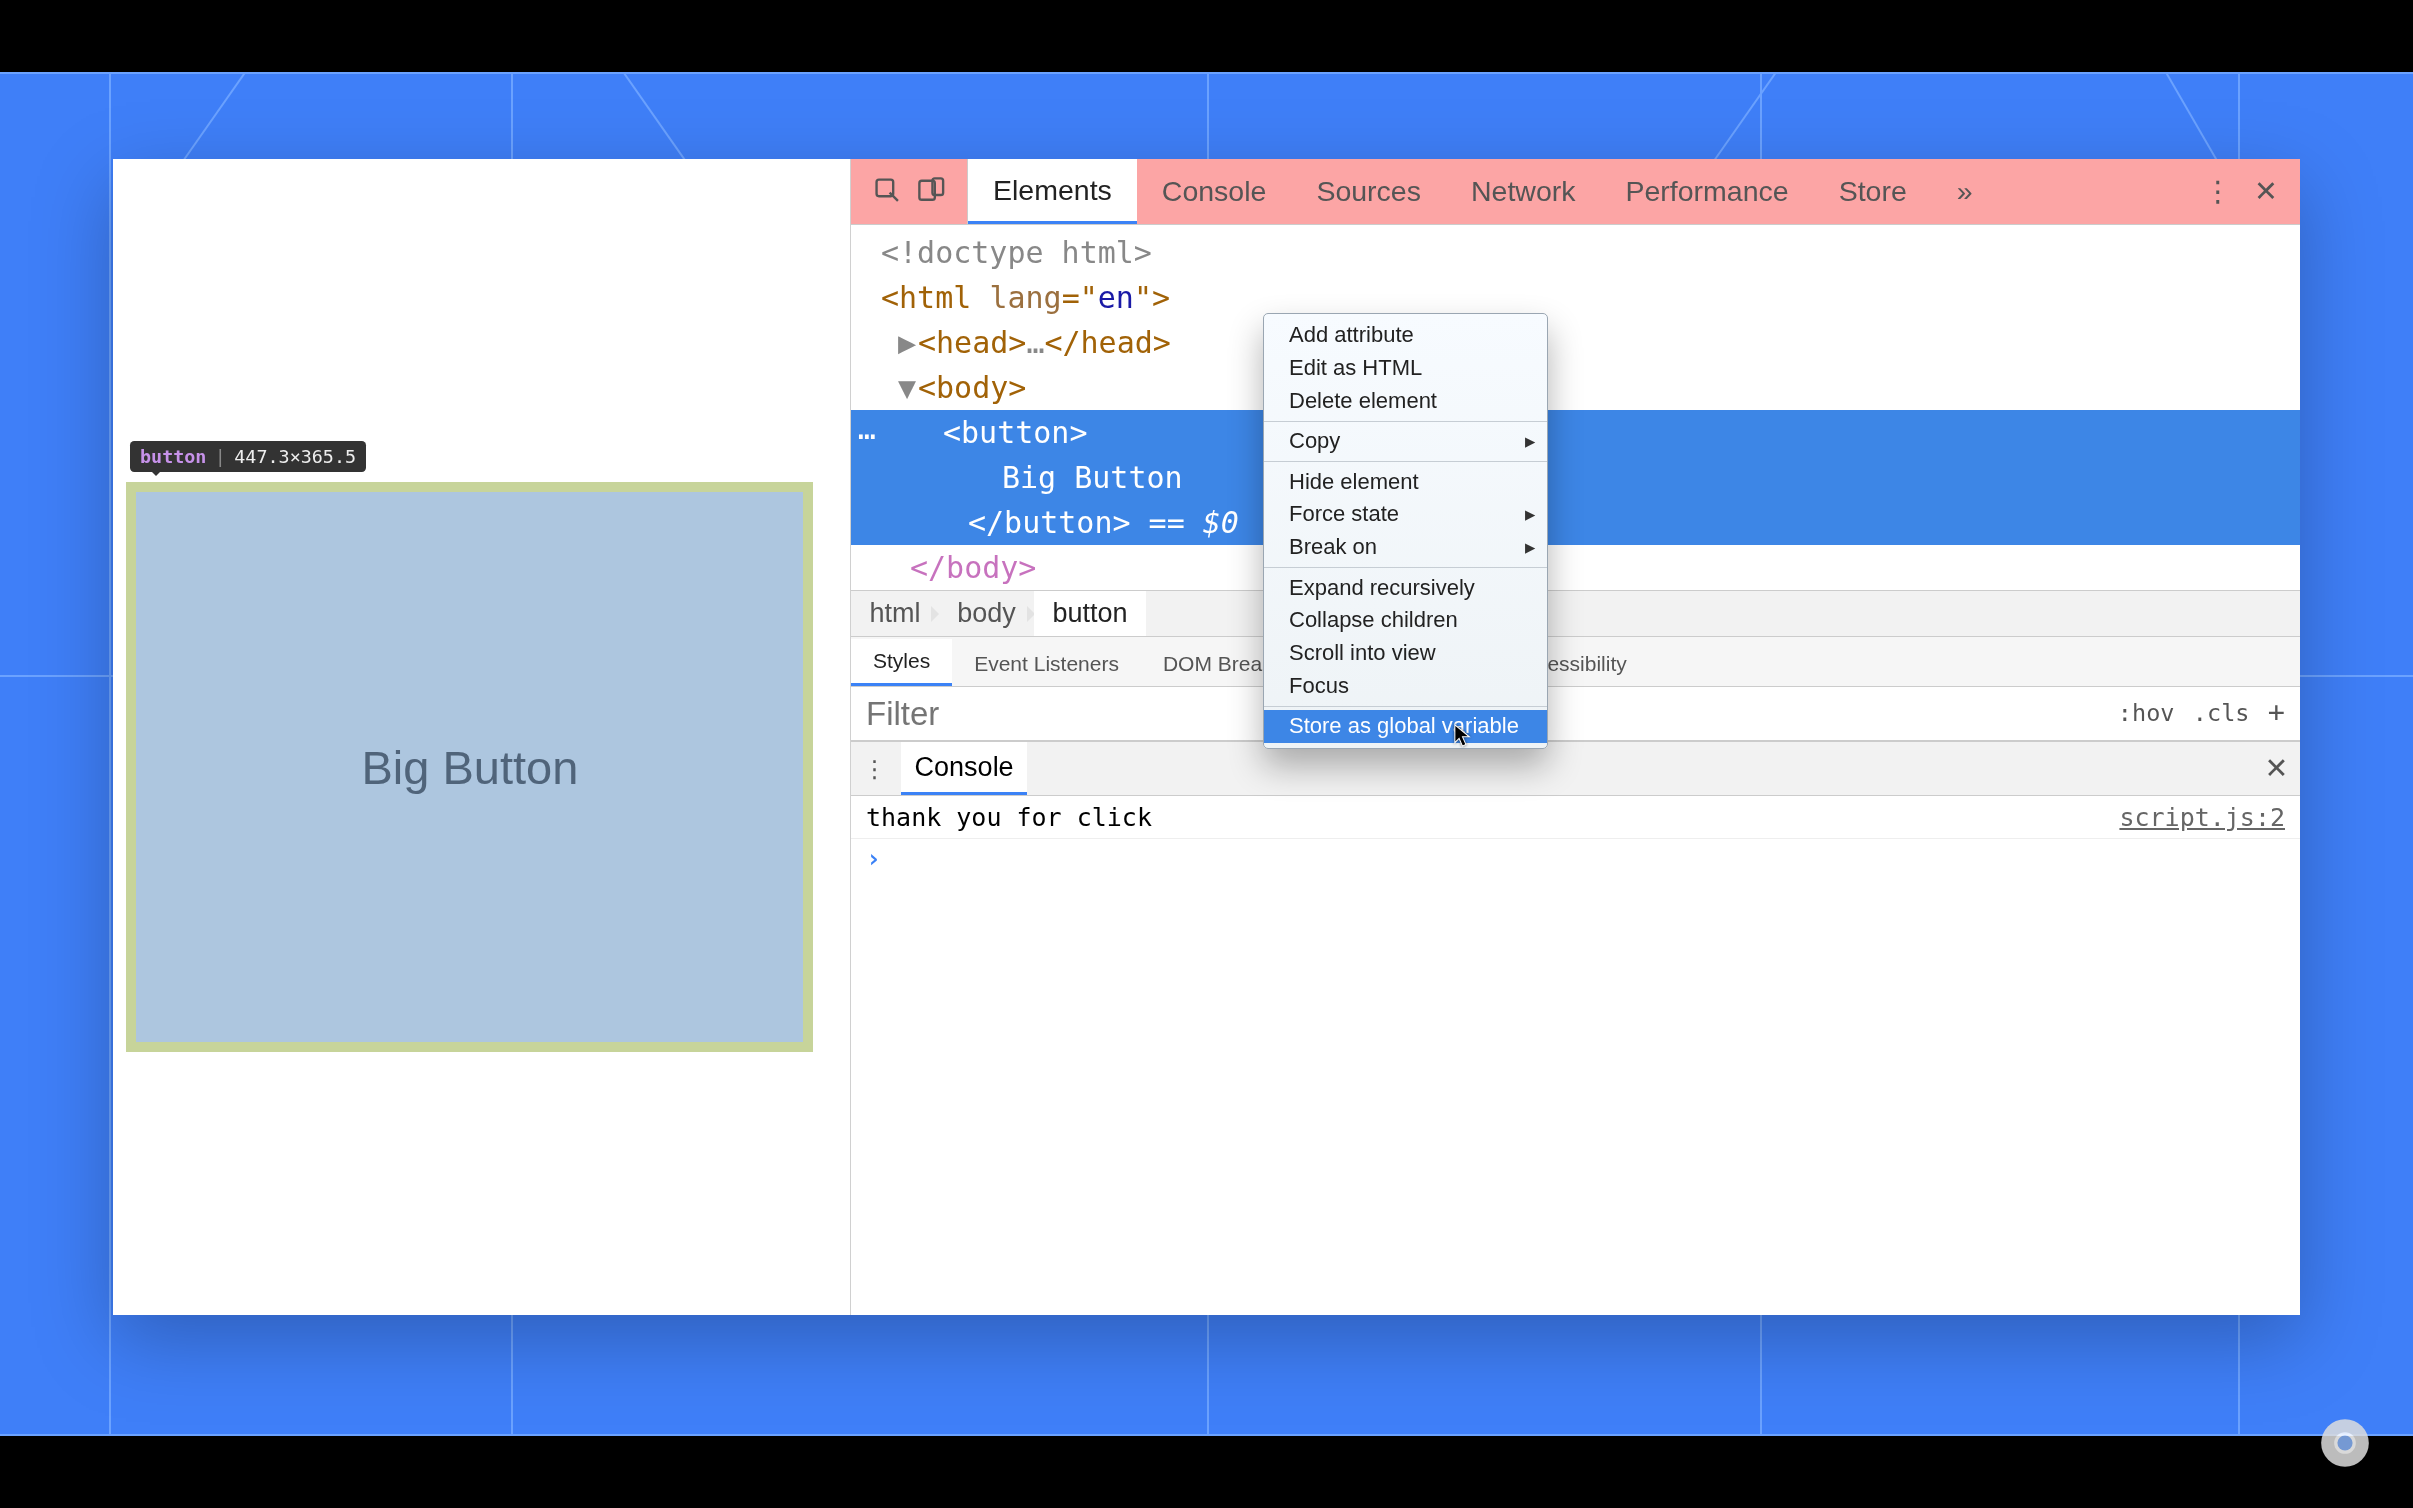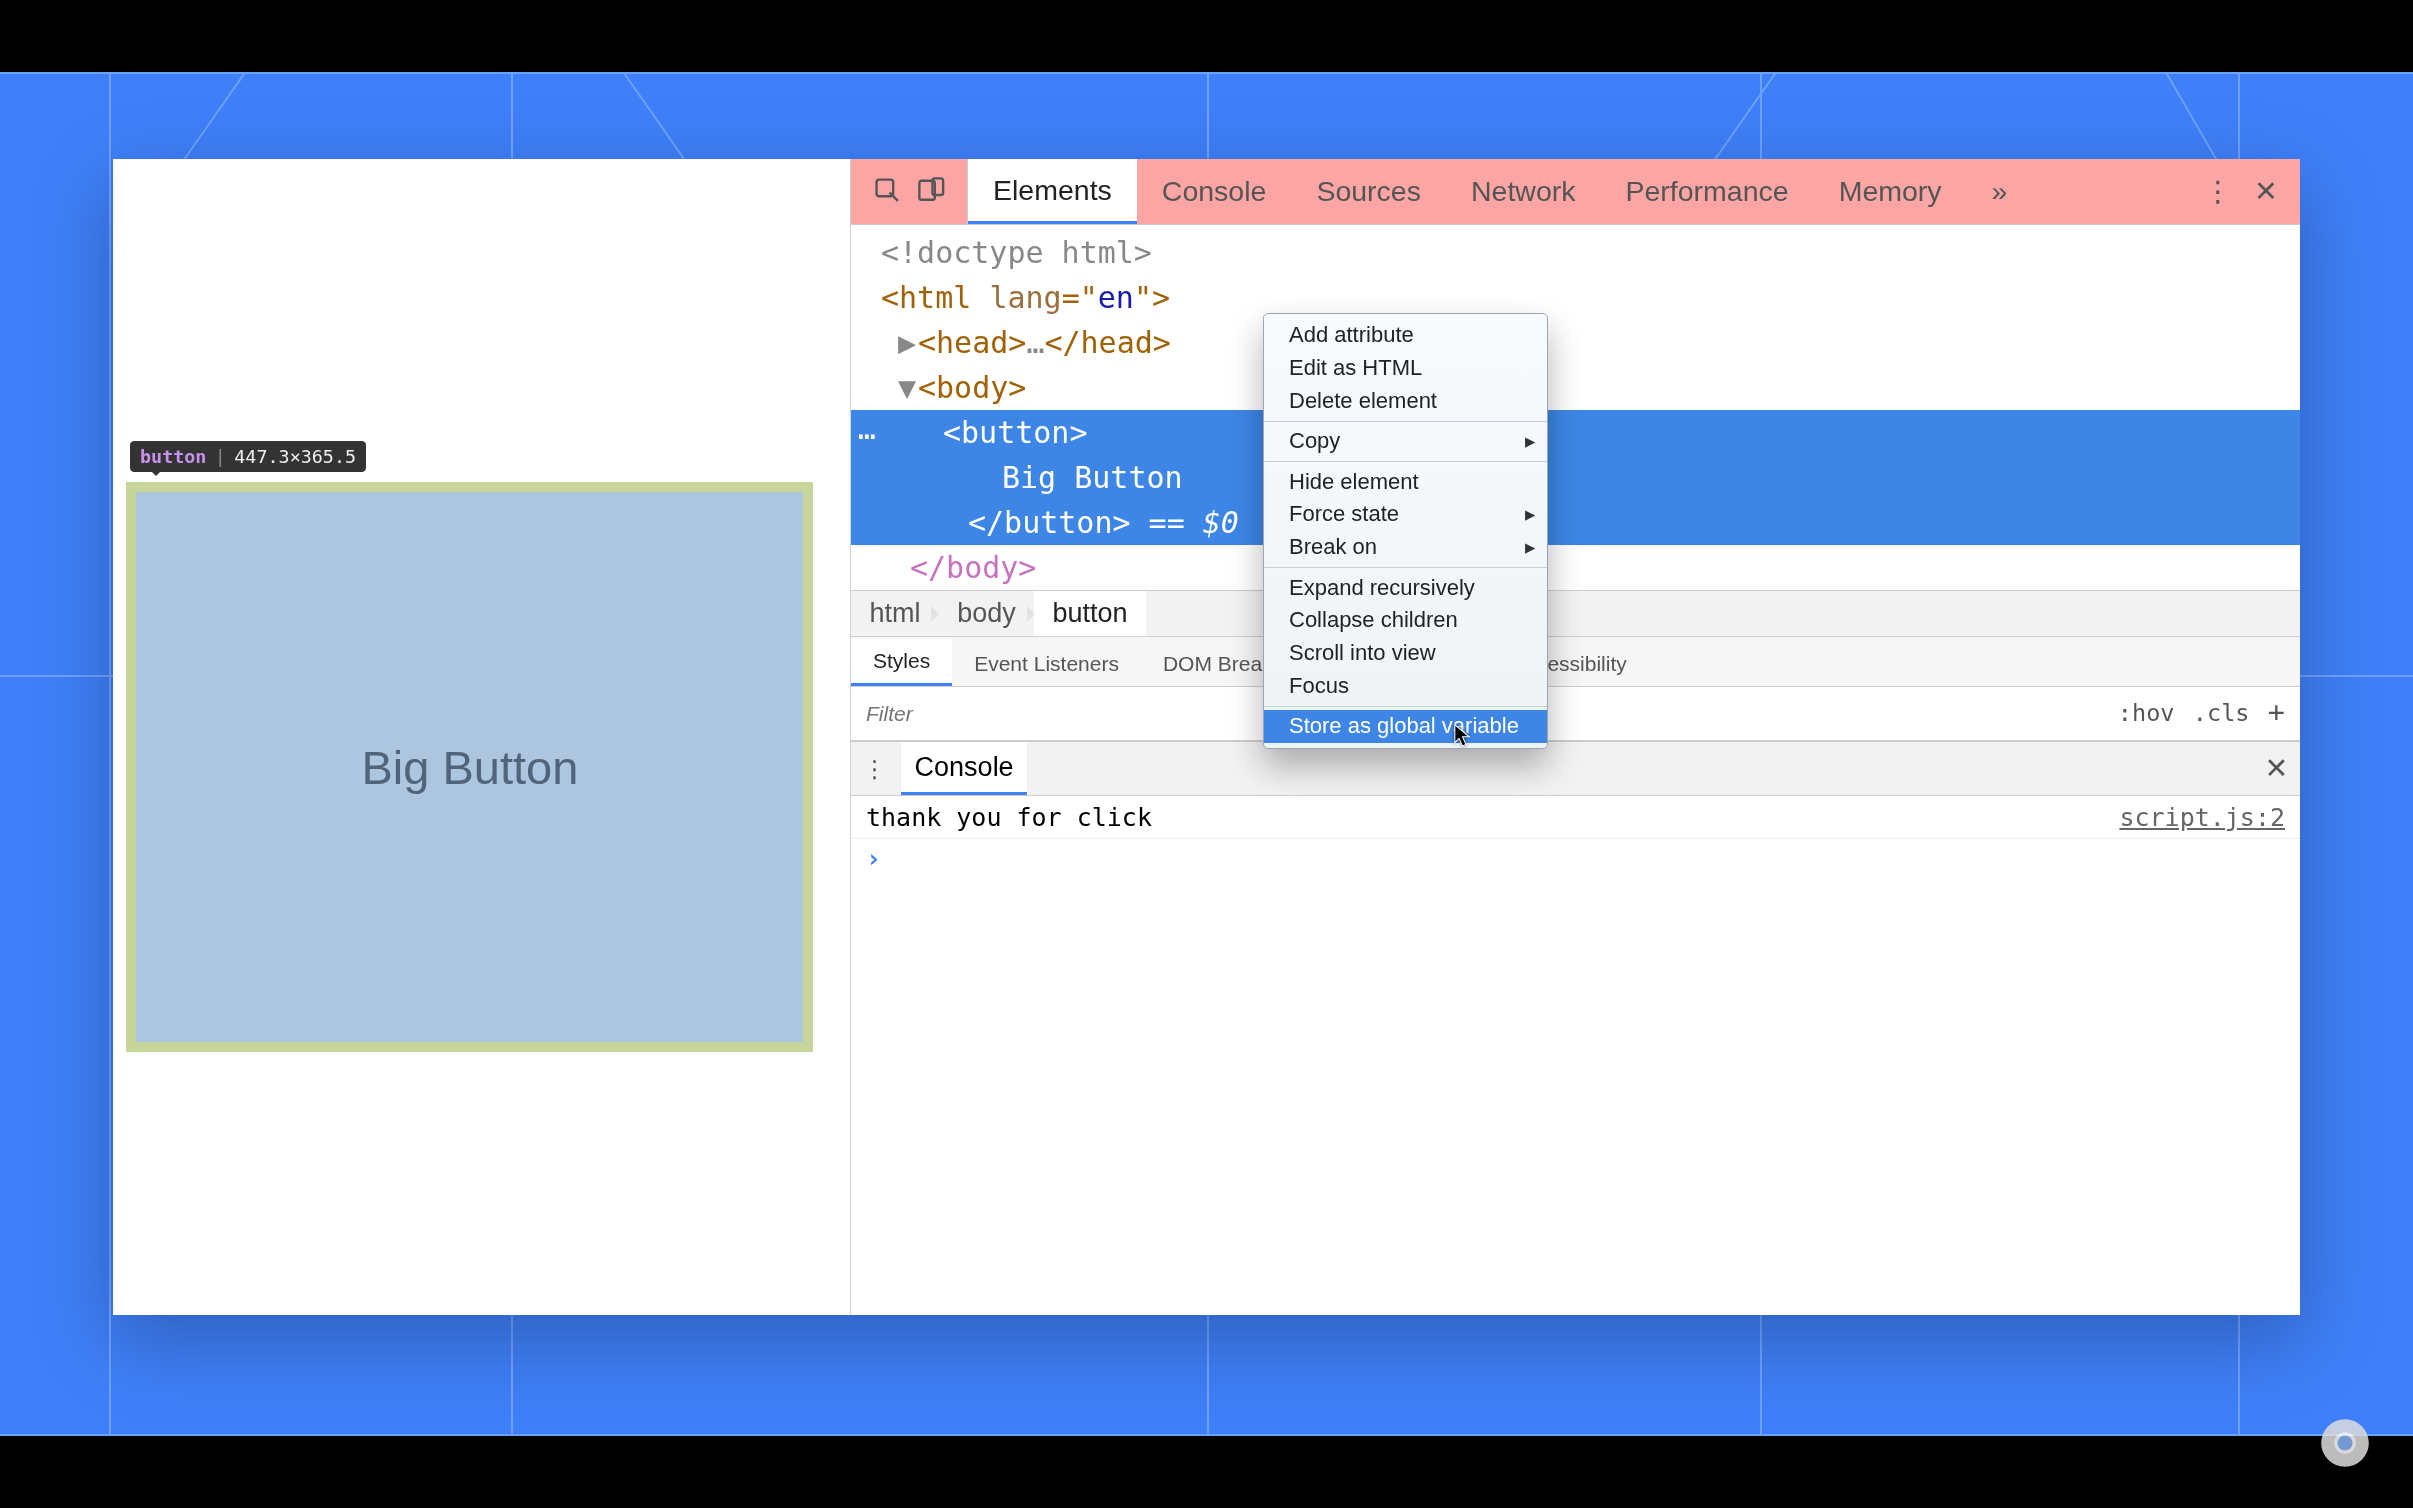--- a/index.html
+++ b/index.html
@@ -213,26 +213,25 @@
   .filter-row {
     display: flex;
     align-items: center;
     border-bottom: 0.8px solid #ccc;
     height: 54px;
     background: #fff;
   }
   .filter-row input {
     flex: 1;
     border: none;
-    font-size: 21px;
+    font-size: 33px;
     padding: 0 15px;
     color: #000000;
     background: transparent;
     outline: none;
-    font-style: italic;
   }
   .filter-row .fr-right {
     display: flex; gap: 18.4px;
     padding-right: 15px;
     font-family: Menlo, monospace;
     font-size: 23.5px;
     color: #555;
   }
   .filter-row .plus { font-size: 28.5px; line-height: 1; }
 
@@ -410,21 +409,21 @@
               <rect x="2" y="4" width="13" height="16" rx="2"></rect>
               <rect x="13" y="2" width="9" height="14" rx="2"></rect>
             </svg>
         </span>
       </div>
       <div class="dt-tab active">Elements</div>
       <div class="dt-tab">Console</div>
       <div class="dt-tab">Sources</div>
       <div class="dt-tab">Network</div>
       <div class="dt-tab">Performance</div>
-      <div class="dt-tab">Memory</div>
+      <div class="dt-tab">Store</div>
       <div class="dt-tab">»</div>
       <div class="right">
         <span class="icn">⋮</span>
         <span class="icn">✕</span>
       </div>
     </div>
 
     <div class="dom-tree">
       <div class="dom-line"><span class="t-gray">&lt;!doctype html&gt;</span></div>
       <div class="dom-line"><span class="t-tag">&lt;html </span><span class="t-attrname">lang</span><span class="t-tag">="</span><span class="t-attrval">en</span><span class="t-tag">"&gt;</span></div>

